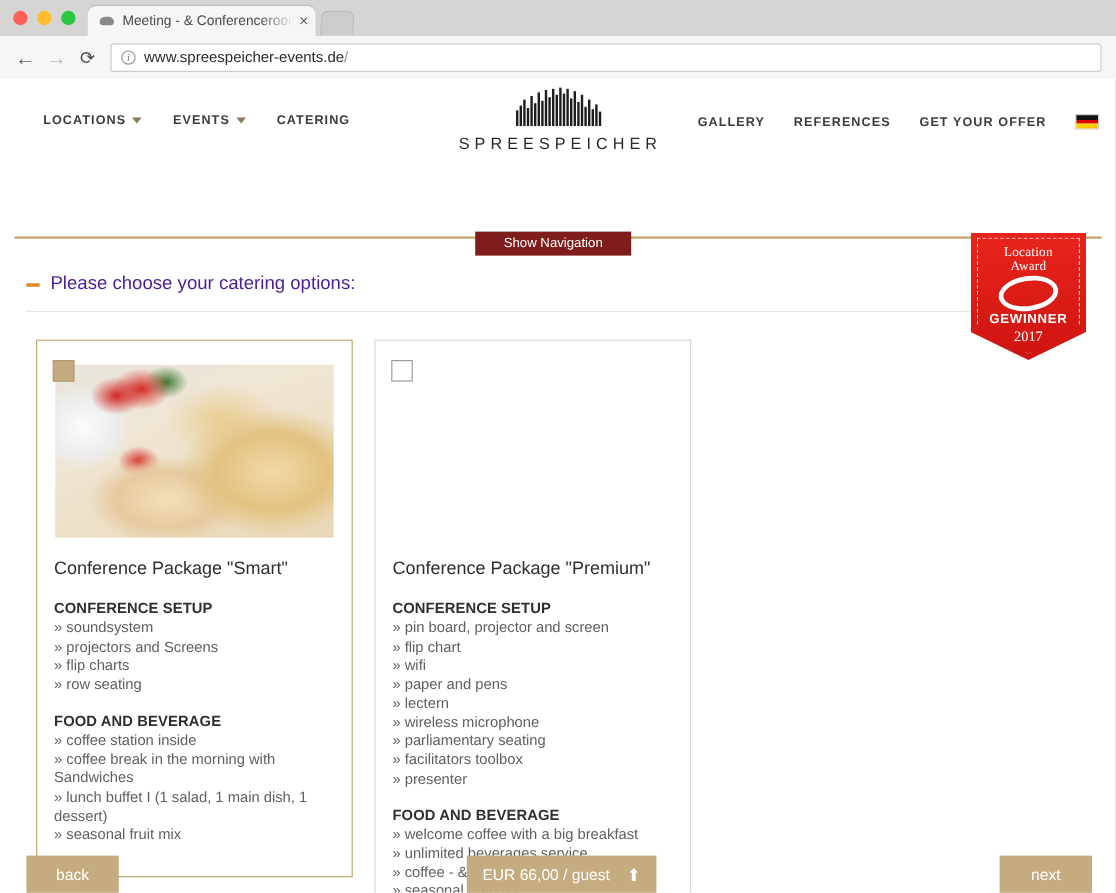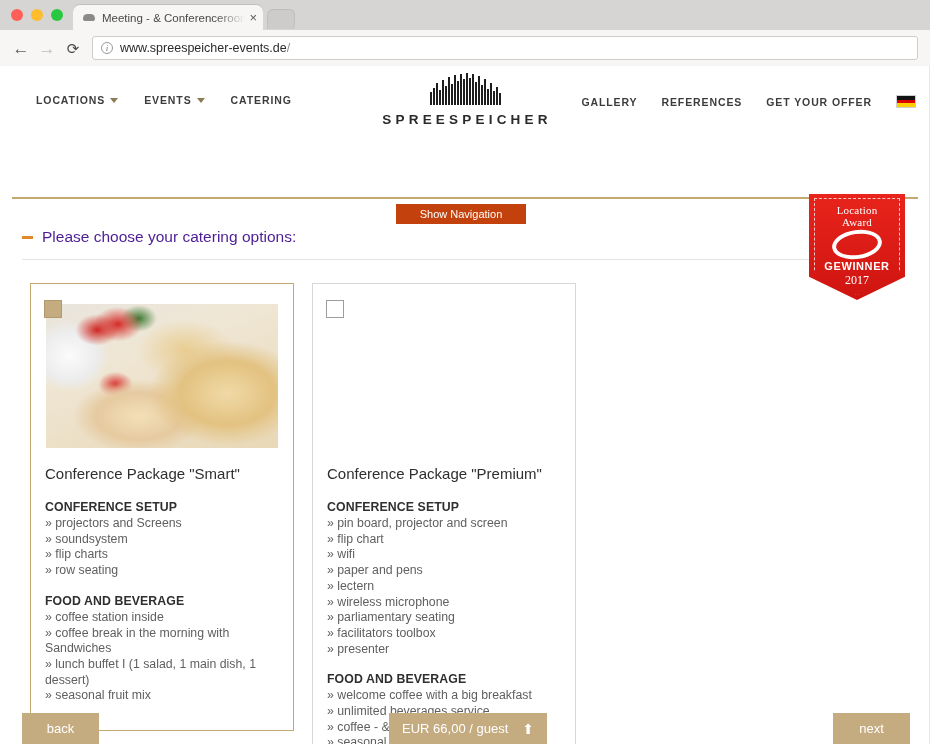--- a/index.html
+++ b/index.html
@@ -240,40 +240,40 @@
   .brand-mark span {
     width: 2px;
     background: #1d1d1d;
     display: block;
   }
   .brand-name {
     font-size: 13.5px;
     letter-spacing: 4.2px;
     color: #2a2a2a;
     margin-top: 7px;
-    font-weight: bold;
+    font-weight: normal;
     padding-left: 4px;
   }
 
   
   .gold-rule {
     position: absolute;
     left: 12px;
     right: 12px;
     top: 131px;
     height: 2px;
     background: #c3a96f;
   }
   .show-nav-tab {
     position: absolute;
-    top: 138px;
+    top: 127px;
     left: 396px;
     width: 130px;
     height: 20px;
-    background: #c2410c;
+    background: #7f1d1d;
     color: #ffffff;
     font-size: 11px;
     display: flex;
     align-items: center;
     justify-content: center;
   }
 
   
   .award-badge {
     position: absolute;
@@ -610,22 +610,22 @@
   <div class="heading-rule"></div>
 
   <div class="cards">
 
     <div class="card card-selected">
       <span class="card-checkbox cb-on"></span>
       <span class="card-photo photo-pastry"></span>
       <div class="card-title">Conference Package "Smart"</div>
       <div class="card-body">
         <div class="grp-title">CONFERENCE SETUP</div>
+        <div class="grp-item">» soundsystem</div>
         <div class="grp-item">» projectors and Screens</div>
-        <div class="grp-item">» soundsystem</div>
         <div class="grp-item">» flip charts</div>
         <div class="grp-item">» row seating</div>
         <div class="grp-title spaced">FOOD AND BEVERAGE</div>
         <div class="grp-item">» coffee station inside</div>
         <div class="grp-item">» coffee break in the morning with Sandwiches</div>
         <div class="grp-item">» lunch buffet I (1 salad, 1 main dish, 1 dessert)</div>
         <div class="grp-item">» seasonal fruit mix</div>
       </div>
     </div>
 

